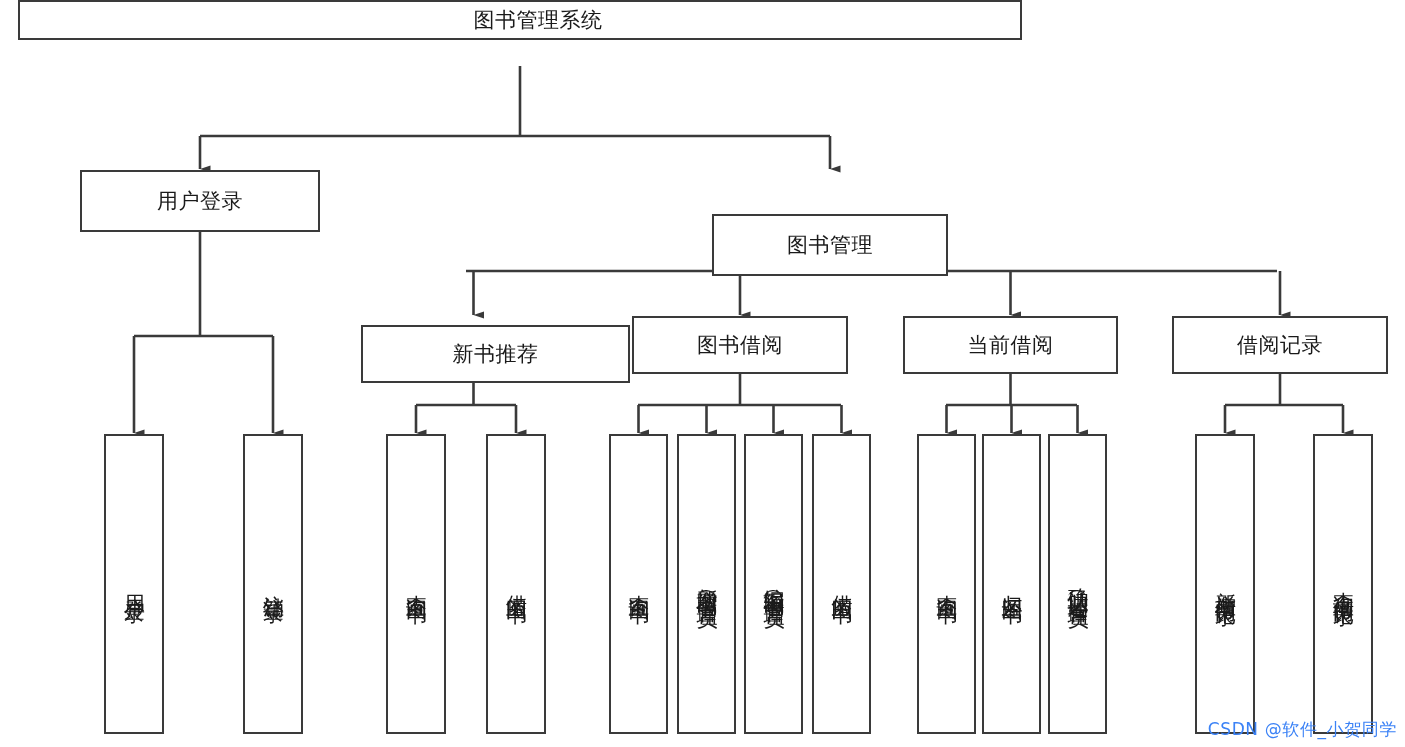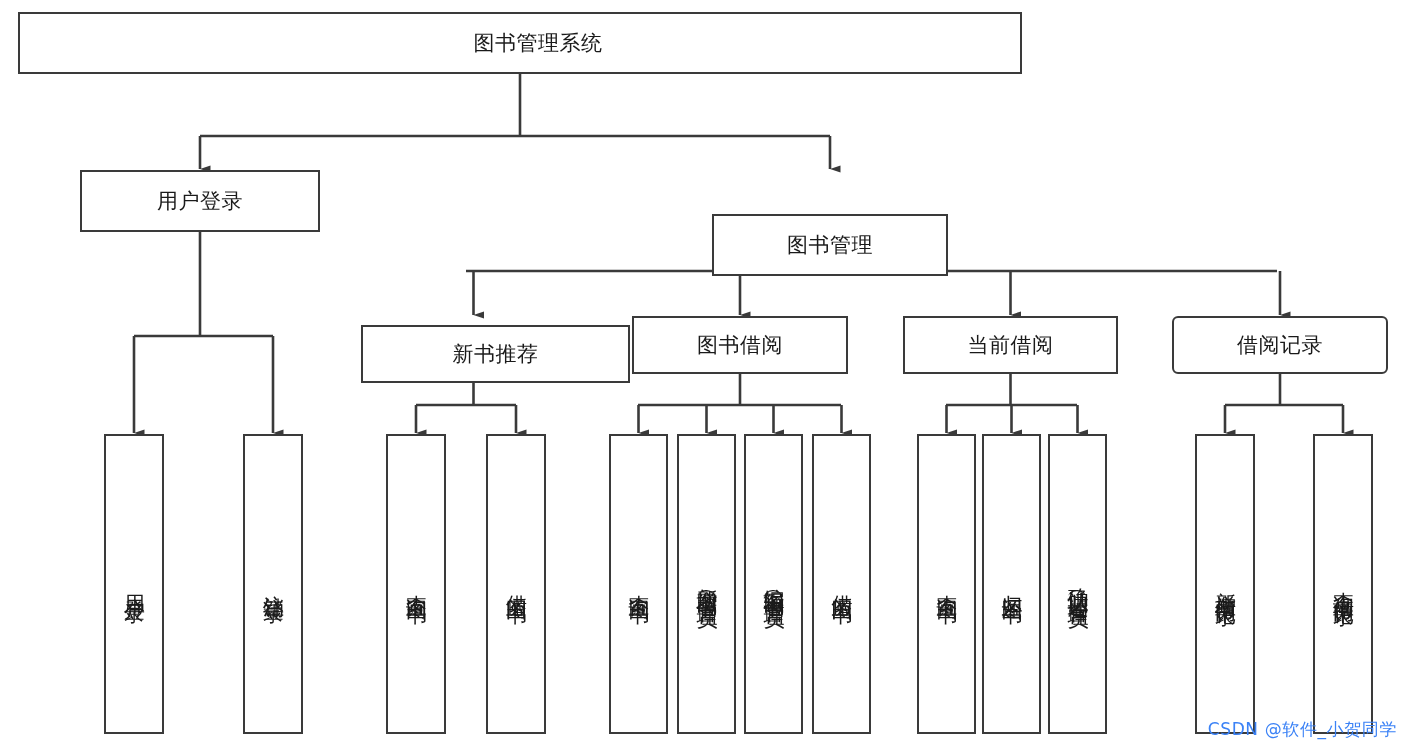--- a/index.html
+++ b/index.html
@@ -109,39 +109,39 @@
         <line x1="1011.5" y1="405" x2="1011.5" y2="433" marker-end="url(#arrowhead)"></line>
         <line x1="1077.5" y1="405" x2="1077.5" y2="433" marker-end="url(#arrowhead)"></line>
         <line x1="1280" y1="374" x2="1280" y2="405"></line>
         <line x1="1225" y1="405" x2="1343" y2="405"></line>
         <line x1="1225" y1="405" x2="1225" y2="433" marker-end="url(#arrowhead)"></line>
         <line x1="1343" y1="405" x2="1343" y2="433" marker-end="url(#arrowhead)"></line>
       </g>
   </svg>
 
   <div id="nodes">
-      <div class="node horizontal" style="left: 18px; top: 12px; width: 1004px; height: 62px; padding-left: 36px;">
+      <div class="node horizontal" style="left: 18px; top: 0; width: 1004px; height: 40px; padding-left: 36px;">
         <span class="node-label">图书管理系统</span>
       </div>
       <div class="node horizontal" style="left: 80px; top: 170px; width: 240px; height: 62px;">
         <span class="node-label">用户登录</span>
       </div>
       <div class="node horizontal" style="left: 712px; top: 170px; width: 236px; height: 62px; margin-top: 44px;">
         <span class="node-label">图书管理</span>
       </div>
       <div class="node horizontal" style="left: 361px; top: 325px; width: 269px; height: 58px;">
         <span class="node-label">新书推荐</span>
       </div>
       <div class="node horizontal" style="left: 632px; top: 316px; width: 216px; height: 58px;">
         <span class="node-label">图书借阅</span>
       </div>
       <div class="node horizontal" style="left: 903px; top: 316px; width: 215px; height: 58px; align-items: center;">
         <span class="node-label">当前借阅</span>
       </div>
-      <div class="node horizontal" style="left: 1172px; top: 316px; width: 216px; height: 58px; border-radius: 6px;">
+      <div class="node horizontal" style="left: 1172px; top: 316px; width: 216px; height: 58px;">
         <span class="node-label">借阅记录</span>
       </div>
       <div class="node vertical" style="left: 104px; top: 434px; width: 60px; height: 300px;">
         <span class="node-label">用户登录</span>
       </div>
       <div class="node vertical" style="left: 243px; top: 434px; width: 60px; height: 300px;">
         <span class="node-label">注销登录</span>
       </div>
       <div class="node vertical" style="left: 386px; top: 434px; width: 60px; height: 300px;">
         <span class="node-label">查询图书</span>

